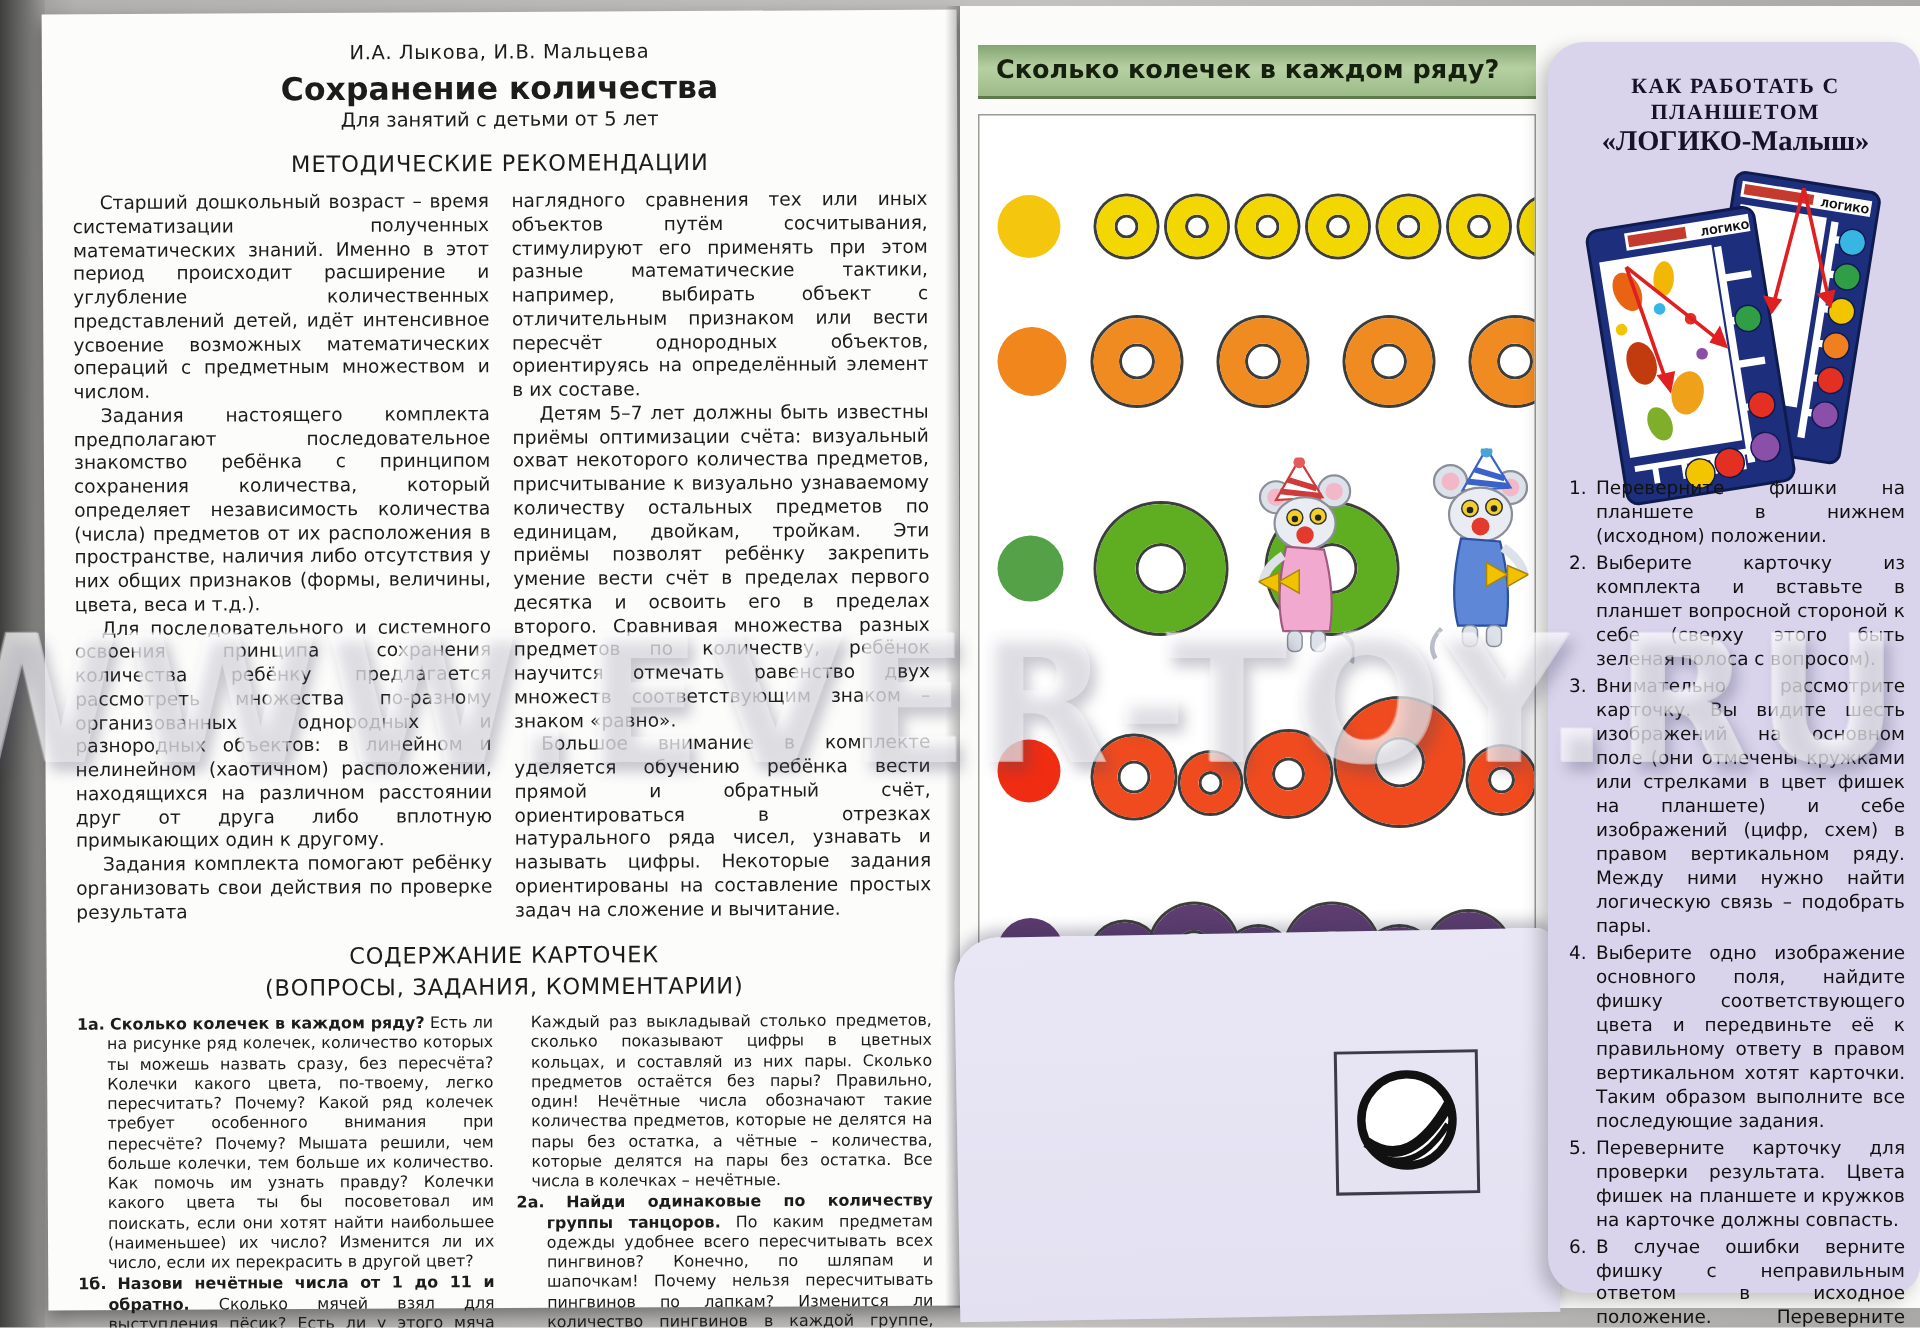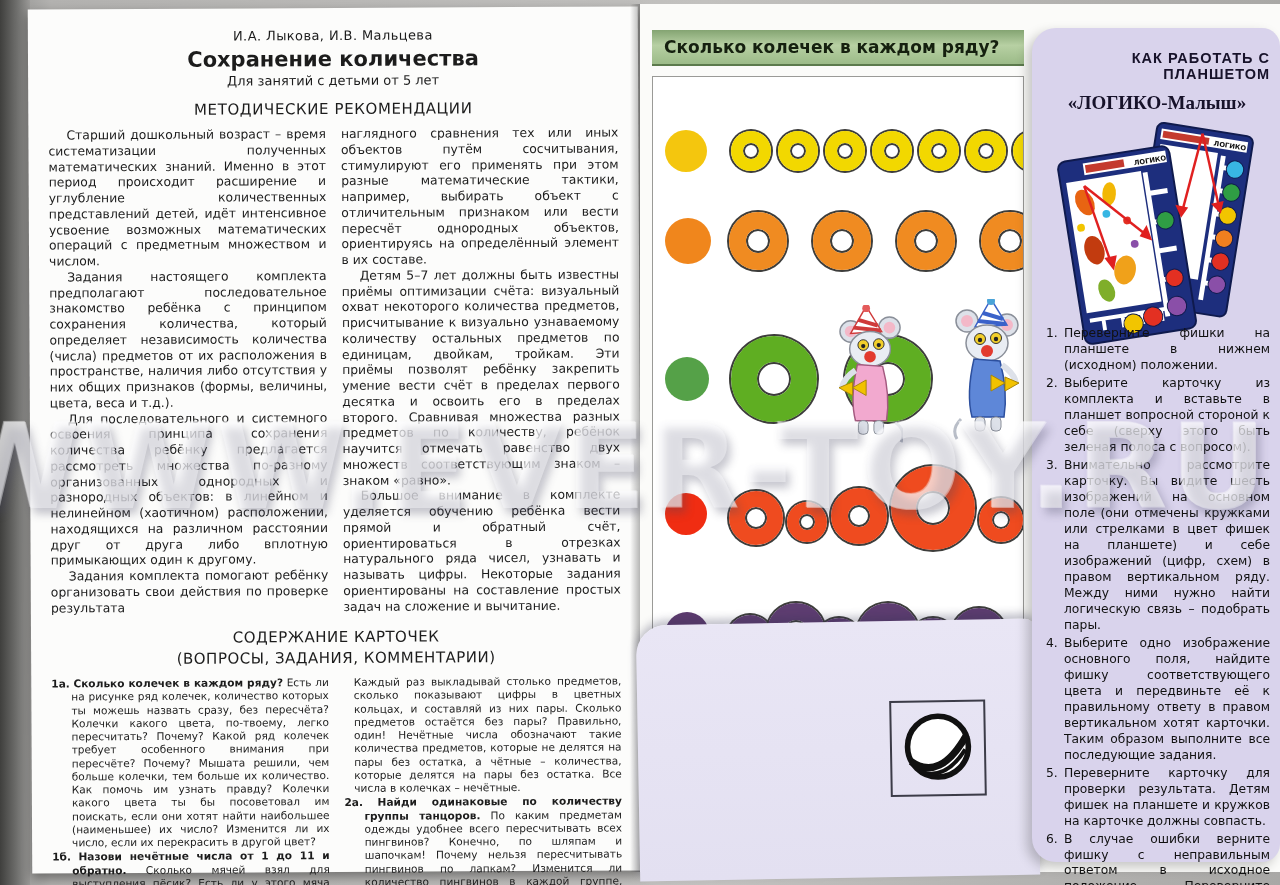--- a/index.html
+++ b/index.html
@@ -49,24 +49,24 @@
   .pocket{position:absolute;left:-2px;top:618px;width:400px;height:256px;
     background:linear-gradient(180deg,#e9e6f5,#e3e0f1);border-radius:30px 12px 0 0;
     transform:rotate(-1deg);box-shadow:0 -5px 9px rgba(50,50,80,.3);z-index:5;}
   .ball-box{position:absolute;left:252px;top:80px;width:96px;height:96px;
     border:2px solid #3c3c48;box-sizing:border-box;padding:6px;}
   
   .panel{position:absolute;left:392px;top:24px;width:248px;height:834px;
     background:#d9d3ec;border-radius:24px 18px 18px 24px;z-index:6;
     box-shadow:-5px 5px 12px rgba(0,0,0,.22);box-sizing:border-box;
     padding:22px 10px 8px 12px;}
-  .panel-t1{font-family:Liberation Sans, sans-serif;font-weight:bold;
-    text-align:right;font-size:14.5px;letter-spacing:1px;color:#17122a;}
+  .panel-t1{font-family:Liberation Serif, serif;font-weight:bold;
+    text-align:center;font-size:14.5px;letter-spacing:1px;color:#17122a;}
   .panel-t2{font-family:"Liberation Serif","DejaVu Serif",serif;font-weight:bold;
-    text-align:center;font-size:19px;color:#17122a;margin-top:10px;}
+    text-align:center;font-size:19px;color:#17122a;margin-top:0;}
   .tablets{display:block;margin:8px auto 2px;overflow:visible;}
   .steps{margin:4px 0 0;padding:0;list-style:none;counter-reset:st;
     font-size:12.3px;line-height:1.3;text-align:justify;color:#111;}
   .steps li{counter-increment:st;margin:0 0 2px;padding-left:20px;position:relative;}
   .steps li::before{content:counter(st) ".";position:absolute;left:2px;top:0;}
   
   .wm{position:absolute;left:-50px;top:398px;z-index:50;pointer-events:none;
     font-size:118px;font-weight:bold;white-space:nowrap;letter-spacing:3px;
     color:rgba(252,252,255,.42);
     text-shadow:4px 6px 9px rgba(70,70,95,.30), -1px -1px 1px rgba(255,255,255,.55);}
@@ -272,20 +272,20 @@
         <path d="M150 12 L167 88" fill="none"></path>
           <polygon points="168,92 161,85 170,83"></polygon>
       </g>
     </svg>
 
     <ol class="steps">
       <li>Переверните фишки на планшете в нижнем (исходном) положении.</li>
       <li>Выберите карточку из комплекта и вставьте в планшет вопросной стороной к себе (сверху этого быть зеленая полоса с вопросом).</li>
       <li>Внимательно рассмотрите карточку. Вы видите шесть изображений на основном поле (они отмечены кружками или стрелками в цвет фишек на планшете) и себе изображений (цифр, схем) в правом вертикальном ряду. Между ними нужно найти логическую связь – подобрать пары.</li>
       <li>Выберите одно изображение основного поля, найдите фишку соответствующего цвета и передвиньте её к правильному ответу в правом вертикальном хотят карточки. Таким образом выполните все последующие задания.</li>
-      <li>Переверните карточку для проверки результата. Детям фишек на планшете и кружков на карточке должны совпасть.</li>
+      <li>Переверните карточку для проверки результата. Цвета фишек на планшете и кружков на карточке должны совпасть.</li>
       <li>В случае ошибки верните фишку с неправильным ответом в исходное положение. Переверните карточку и постарайтесь найти верное решение.</li>
 
     </ol>
   </div>
 </div>
 
 <div class="wm">WWW.EVER-TOY.RU</div>
 
 </body></html>

